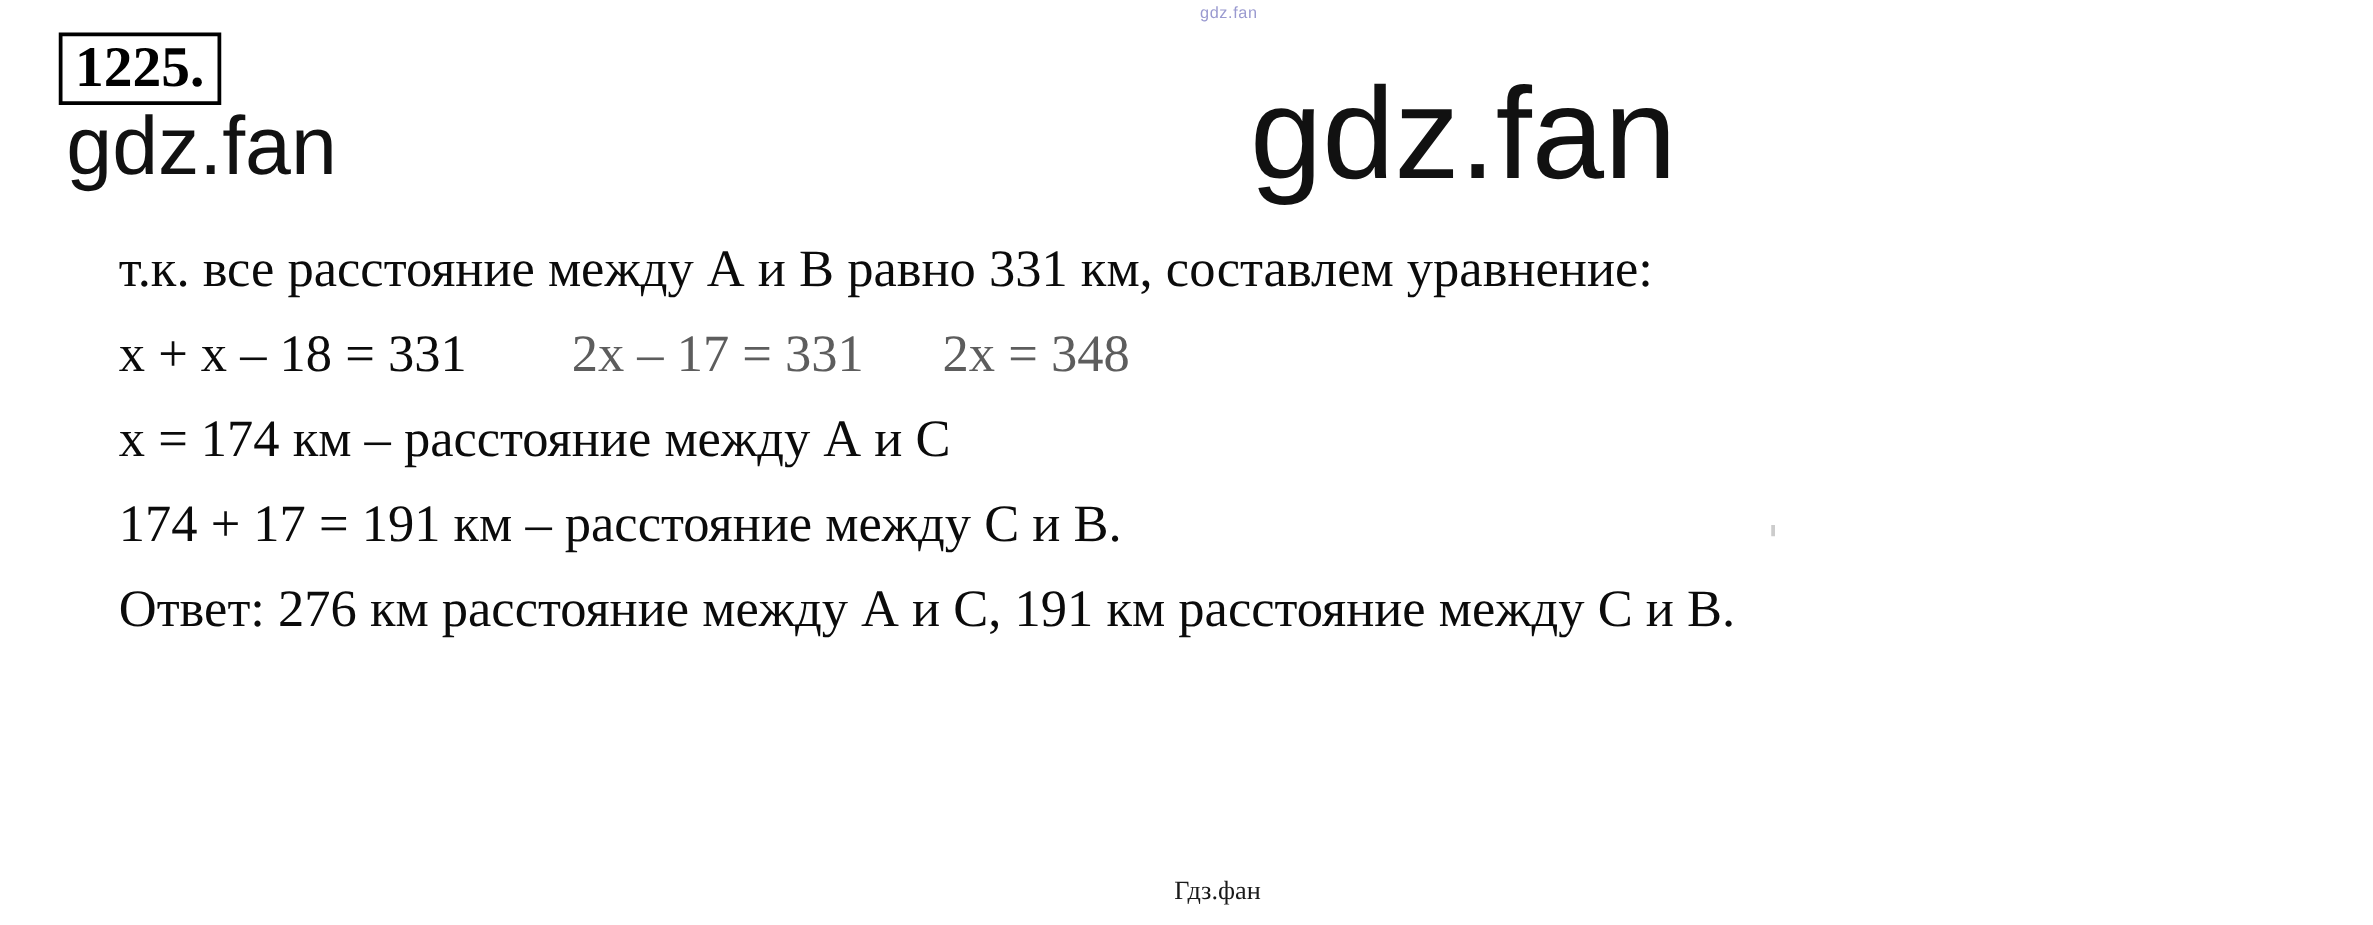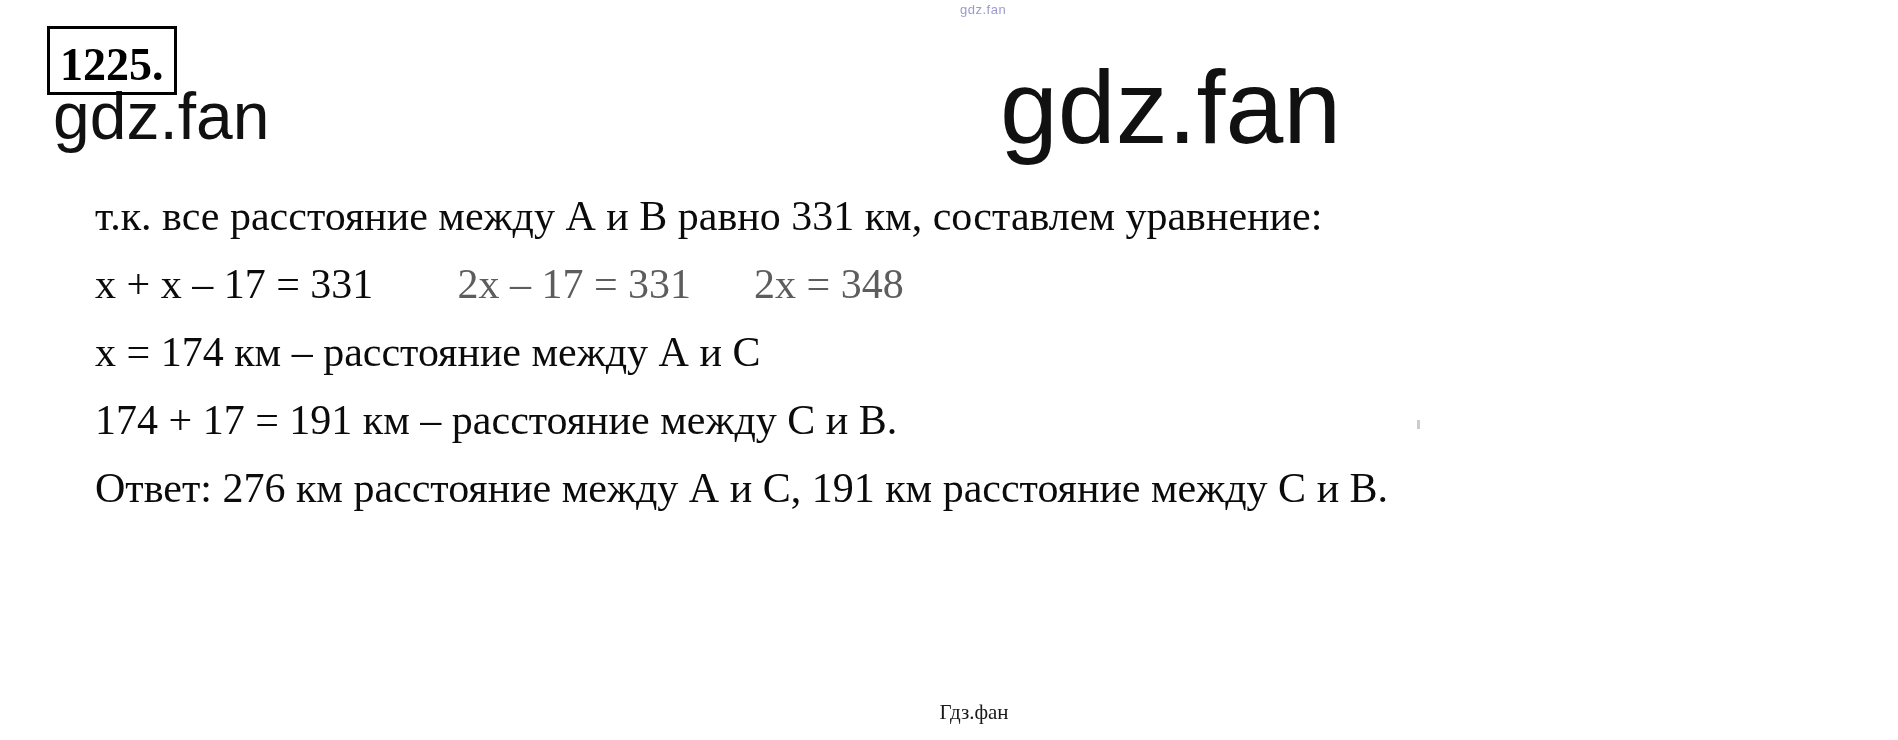--- a/index.html
+++ b/index.html
@@ -52,21 +52,21 @@
     top: 48px;
     font-size: 104px;
   }
 
   
   .num-box {
     position: absolute;
     left: 22px;
     top: 26px;
     border: 3px solid #000000;
-    padding: 12px 10px 3px 10px;
+    padding: 1px 10px 3px 10px;
     font-family: "Liberation Serif", serif;
     font-weight: bold;
     font-size: 46px;
     line-height: 1.05;
     background: rgba(255,255,255,0.0);
   }
 
   
   .solution {
     position: absolute;
@@ -113,21 +113,21 @@
 
   <div class="wm-tiny">gdz.fan</div>
 
   <div class="wm-big wm-left">gdz.fan</div>
   <div class="wm-big wm-right">gdz.fan</div>
 
   <div class="num-box">1225.</div>
 
   <div class="solution">
     <div class="line">т.к. все расстояние между А и В равно 331 км, составлем уравнение:</div>
-    <div class="line eq"><span>x + x – 17 = 331</span><span>        </span><span class="semi">2x – 17 = 331</span><span>      </span><span class="semi">2x = 348</span></div>
+    <div class="line eq"><span>x + x – 18 = 331</span><span>        </span><span class="semi">2x – 17 = 331</span><span>      </span><span class="semi">2x = 348</span></div>
     <div class="line">x = 174 км – расстояние между А и С</div>
     <div class="line">174 + 17 = 191 км – расстояние между С и В.</div>
     <div class="line">Ответ: 276 км расстояние между А и С, 191 км расстояние между С и В.</div>
   </div>
 
   <div class="speck" style="left:1392px; top:420px; width:3px; height:9px;"></div>
 
   <div class="footer">Гдз.фан</div>
 </div>
 

